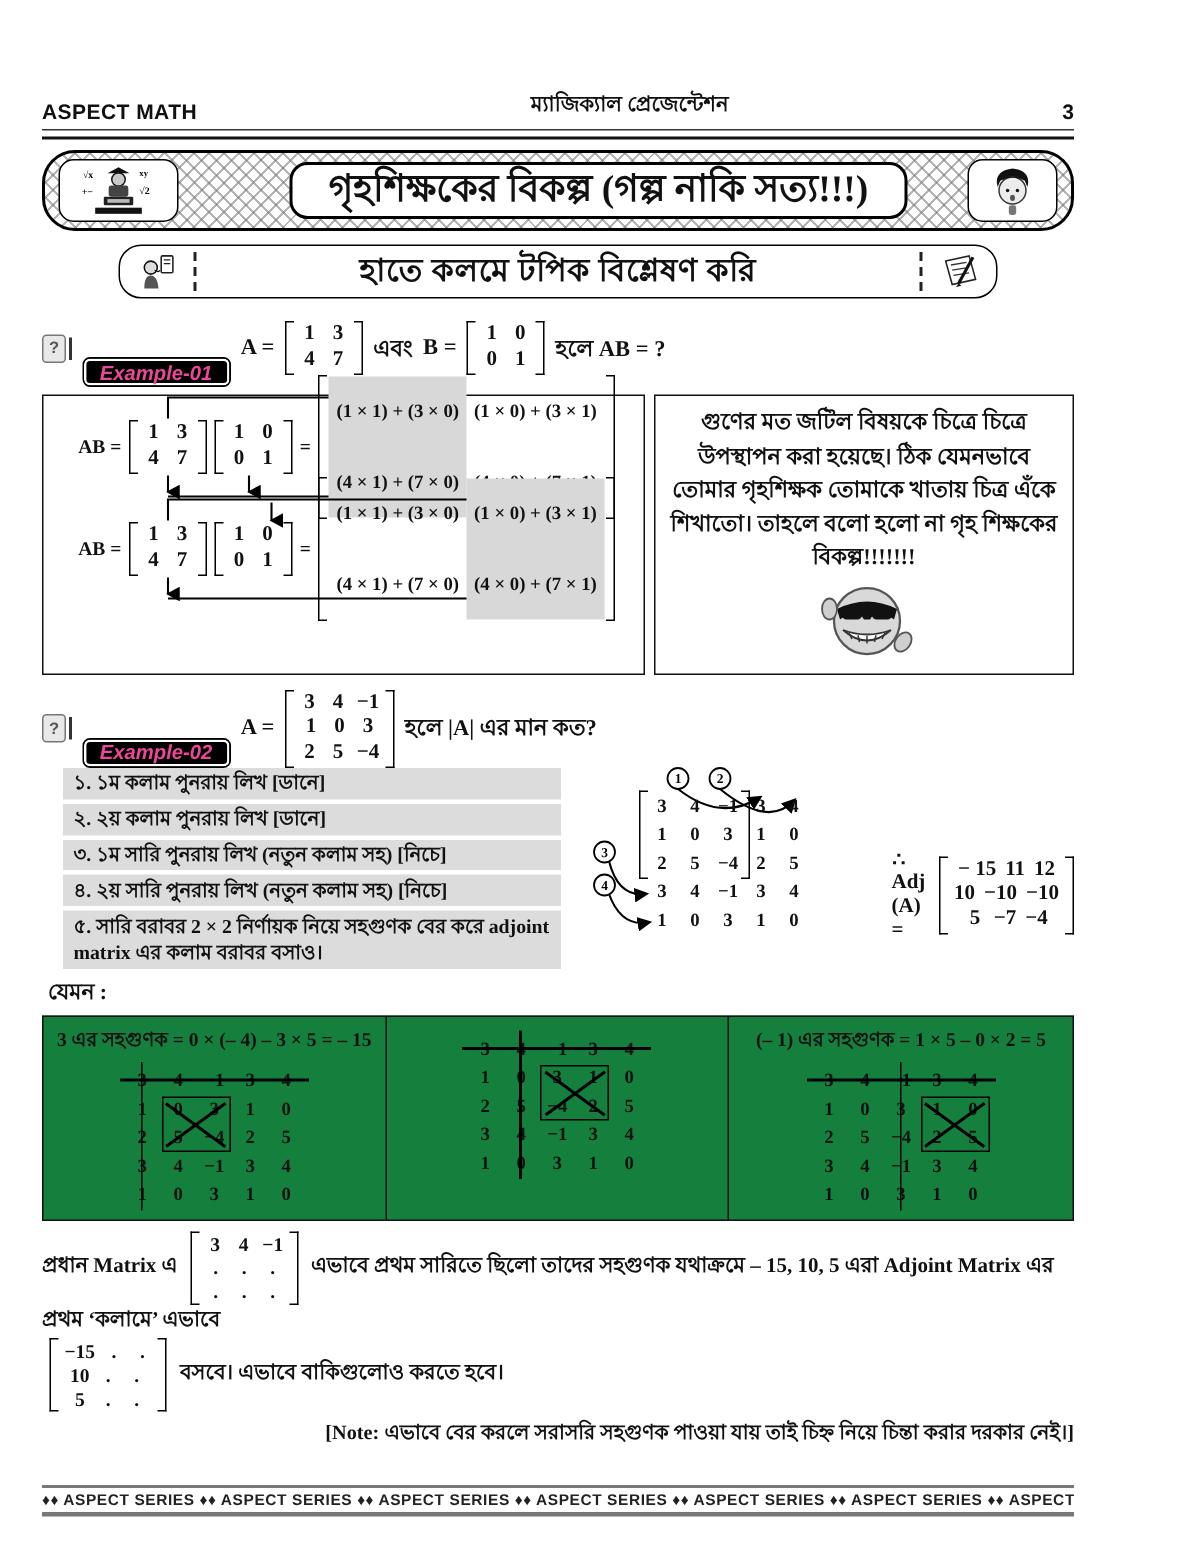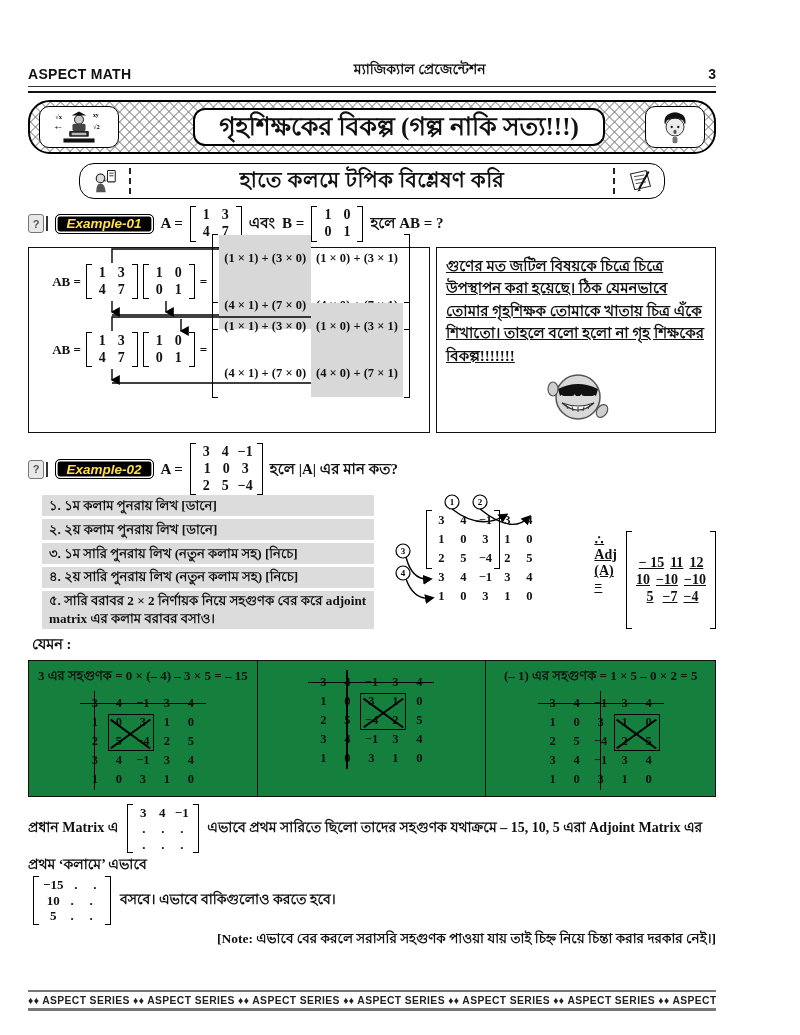--- a/index.html
+++ b/index.html
@@ -31,58 +31,58 @@
   .pill{width:572px;margin:9px auto 0;border:1.8px solid #000;border-radius:15px;height:34px;display:flex;align-items:center;background:#fff;padding:0 6px;}
   .pill .ic{width:36px;display:flex;justify-content:center;}
   .pill .dash{height:26px;border-left:2.2px dashed #222;margin:0 7px;}
   .pill .tt{flex:1;text-align:center;font-size:21px;font-weight:bold;letter-spacing:.5px;}
 
   
   .exrow{display:flex;align-items:center;gap:7px;margin-top:7px;font-weight:bold;font-size:15px;}
   .qwrap{display:flex;align-items:center;gap:2px;}
   .qicon{width:14px;height:17px;border:1.5px solid #777;border-radius:3px;background:#e8e8e8;color:#555;font-size:11px;font-weight:bold;display:flex;align-items:center;justify-content:center;font-family:"Liberation Sans",sans-serif;}
   .qbar{width:1.5px;height:15px;background:#333;}
-  .badge{background:#000;color:#fde047;font-family:"Liberation Sans",sans-serif;font-style:italic;font-weight:bold;font-size:13.5px;padding:1.5px 11px;border:1.6px solid #000;border-radius:5px;box-shadow:inset 0 0 0 1.6px #fff;white-space:nowrap;}
+  .badge{background:#000;color:#ec4899;font-family:"Liberation Sans",sans-serif;font-style:italic;font-weight:bold;font-size:13.5px;padding:1.5px 11px;border:1.6px solid #000;border-radius:5px;box-shadow:inset 0 0 0 1.6px #fff;white-space:nowrap;margin-top:32px;}
 
   
   .mx{display:inline-flex;flex-direction:column;justify-content:center;position:relative;padding:1px 7px;font-weight:bold;}
   .mx::before,.mx::after{content:"";position:absolute;top:0;bottom:0;width:5px;border:1.7px solid #000;}
   .mx::before{left:0;border-right:none;}
   .mx::after{right:0;border-left:none;}
   .mx .r{display:flex;justify-content:center;}
   .mx .c{min-width:13px;text-align:center;padding:0 3px;line-height:1.2;}
   .mx .c.hl{background:#d8d8d8;}
   .mx.small{font-size:14px;}
   .mx.inline{vertical-align:middle;margin:0 5px;font-size:13px;}
   .mx.prod{font-size:12.5px;}
   .mx.prod .c{padding:16px 5px;white-space:nowrap;}
 
   
   .work{display:flex;gap:6px;margin-top:5px;align-items:stretch;}
   .workL{width:392px;border:1.3px solid #111;padding:8px 4px 6px;display:flex;flex-direction:column;gap:16px;align-items:center;}
   .eqrow{display:flex;align-items:center;gap:5px;position:relative;height:52px;font-size:13px;font-weight:bold;padding-left:4px;}
   .eqrow svg.arr{position:absolute;left:0;top:-13px;width:382px;height:80px;overflow:visible;pointer-events:none;}
-  .workR{flex:1;border:1.3px solid #111;padding:7px 9px;font-size:15px;font-weight:700;line-height:1.5;text-align:left;text-decoration:underline;}
+  .workR{flex:1;border:1.3px solid #111;padding:7px 9px;font-size:15px;font-weight:700;line-height:1.5;text-align:center;}
   .workR .smiley{display:flex;justify-content:center;margin-top:2px;}
 
   
   .dhap{display:flex;align-items:center;gap:7px;margin:7px 0 4px 4px;font-size:15px;font-weight:bold;}
   .tri{width:0;height:0;border-left:10px solid #000;border-top:5.5px solid transparent;border-bottom:5.5px solid transparent;}
   .steps-zone{display:flex;gap:20px;}
   .steps{width:452px;display:flex;flex-direction:column;gap:3px;margin-left:14px;}
   .step{background:#dcdcdc;padding:1.5px 7px;font-size:13.2px;font-weight:700;line-height:1.35;}
   .adjwrap{position:relative;width:180px;height:126px;flex:none;}
   .adjgrid{position:absolute;left:36px;top:16px;}
   .grow{display:flex;}
   .adjgrid .gcell{width:22px;height:19px;line-height:19px;text-align:center;font-weight:bold;font-size:12.5px;}
   .adj-bracket{position:absolute;left:32px;top:15px;width:74px;height:59px;pointer-events:none;}
   .adj-bracket::before,.adj-bracket::after{content:"";position:absolute;top:0;bottom:0;width:5px;border:1.7px solid #000;}
   .adj-bracket::before{left:0;border-right:none;}
   .adj-bracket::after{right:0;border-left:none;}
-  .adj-result{display:flex;gap:6px;font-size:14px;font-weight:bold;margin-top:36px;text-decoration:underline;}
+  .adj-result{display:flex;align-items:center;gap:6px;font-size:14px;font-weight:bold;margin-top:36px;}
   .yemon{margin:4px 0 3px 4px;font-size:14.5px;font-weight:bold;}
 
   
   .coftable{border:1.4px solid #111;background:#15803d;display:grid;grid-template-columns:1fr 1fr 1fr;}
   .cofcol{padding:5px 4px 7px;text-align:center;border-right:1.2px solid #111;}
   .cofcol:last-child{border-right:none;}
   .coftitle{font-size:13px;font-weight:bold;white-space:nowrap;}
   .cofd{position:relative;display:inline-block;width:120px;height:95px;margin-top:7px;}
   .cofd .gcell{width:24px;height:19px;line-height:19px;text-align:center;font-weight:bold;font-size:12.5px;}
   .strike-row{position:absolute;left:-3px;right:-3px;top:8.5px;height:1.6px;background:#000;}

